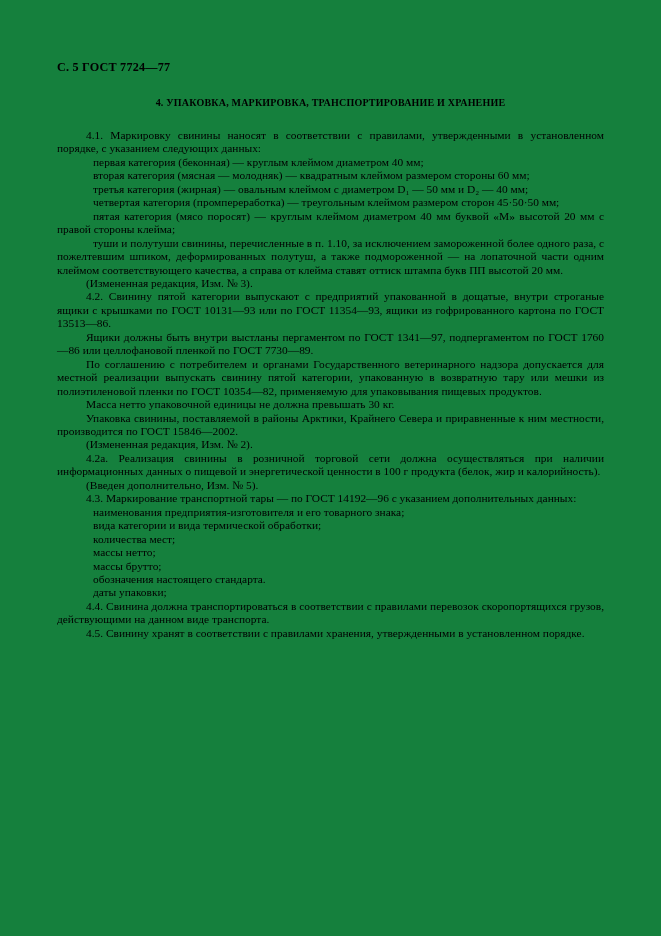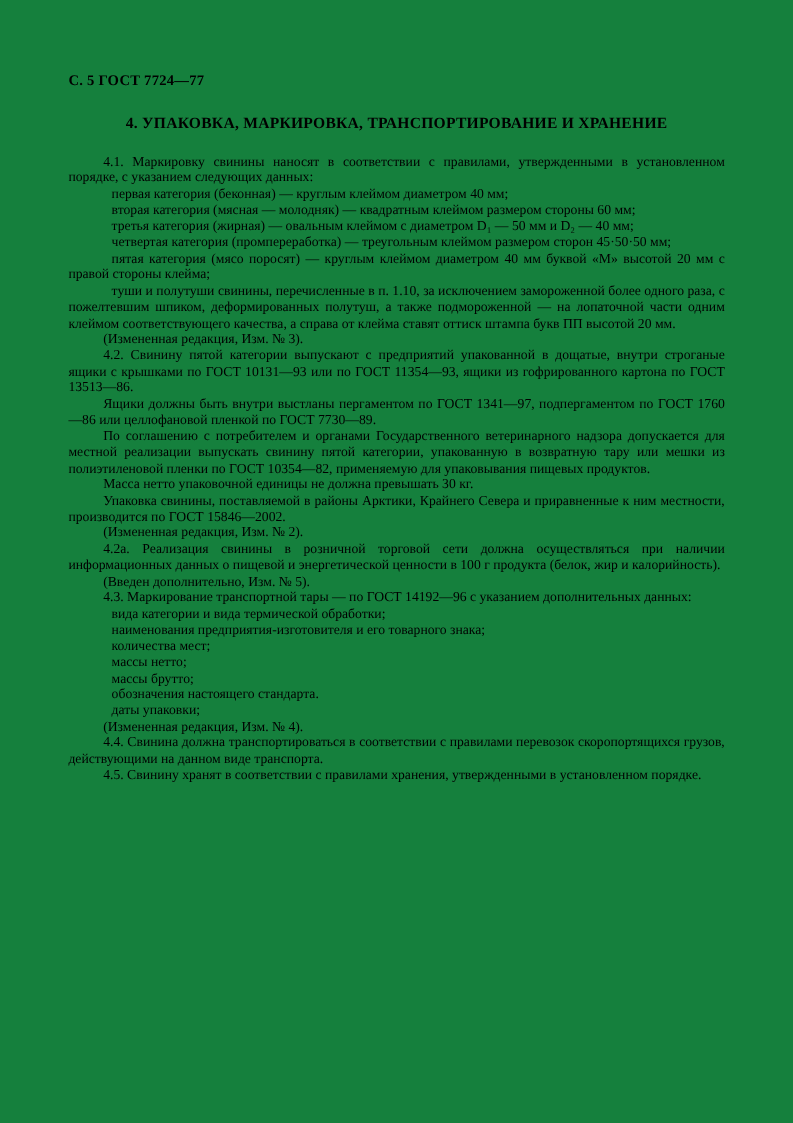--- a/index.html
+++ b/index.html
@@ -20,21 +20,21 @@
     }
     .doc-header {
       font-weight: bold;
       font-size: 12.2px;
       line-height: 15px;
       margin: 0 0 21px 0;
       letter-spacing: 0.2px;
     }
     .section-title {
       font-weight: bold;
-      font-size: 13px;
+      font-size: 10px;
       line-height: 14px;
       text-align: center;
       margin: 0 0 19px 0;
       letter-spacing: 0.2px;
     }
     p.para {
       margin: 0;
       font-size: 11.4px;
       line-height: 13.45px;
       text-align: justify;
@@ -67,25 +67,24 @@
     <p class="para bold">(Измененная редакция, Изм. № 3).</p>
     <p class="para">4.2. Свинину пятой категории выпускают с предприятий упакованной в дощатые, внутри строганые ящики с крышками по ГОСТ 10131—93 или по ГОСТ 11354—93, ящики из гофрированного картона по ГОСТ 13513—86.</p>
     <p class="para">Ящики должны быть внутри выстланы пергаментом по ГОСТ 1341—97, подпергаментом по ГОСТ 1760—86 или целлофановой пленкой по ГОСТ 7730—89.</p>
     <p class="para">По соглашению с потребителем и органами Государственного ветеринарного надзора допускается для местной реализации выпускать свинину пятой категории, упакованную в возвратную тару или мешки из полиэтиленовой пленки по ГОСТ 10354—82, применяемую для упаковывания пищевых продуктов.</p>
     <p class="para">Масса нетто упаковочной единицы не должна превышать 30 кг.</p>
     <p class="para">Упаковка свинины, поставляемой в районы Арктики, Крайнего Севера и приравненные к ним местности, производится по ГОСТ 15846—2002.</p>
     <p class="para bold">(Измененная редакция, Изм. № 2).</p>
     <p class="para">4.2а. Реализация свинины в розничной торговой сети должна осуществляться при наличии информационных данных о пищевой и энергетической ценности в 100 г продукта (белок, жир и калорийность).</p>
     <p class="para bold">(Введен дополнительно, Изм. № 5).</p>
     <p class="para">4.3. Маркирование транспортной тары — по ГОСТ 14192—96 с указанием дополнительных данных:</p>
+    <p class="para list">наименования предприятия-изготовителя и его товарного знака;</p>
     <p class="para list">вида категории и вида термической обработки;</p>
-    <p class="para list">наименования предприятия-изготовителя и его товарного знака;</p>
     <p class="para list">количества мест;</p>
     <p class="para list">массы нетто;</p>
     <p class="para list">массы брутто;</p>
     <p class="para list">обозначения настоящего стандарта.</p>
     <p class="para list">даты упаковки;</p>
-    <p class="para bold">(Измененная редакция, Изм. № 4).</p>
     <p class="para">4.4. Свинина должна транспортироваться в соответствии с правилами перевозок скоропортящихся грузов, действующими на данном виде транспорта.</p>
     <p class="para">4.5. Свинину хранят в соответствии с правилами хранения, утвержденными в установленном порядке.</p>
   </main>
 
 </div>
 
 </body></html>

